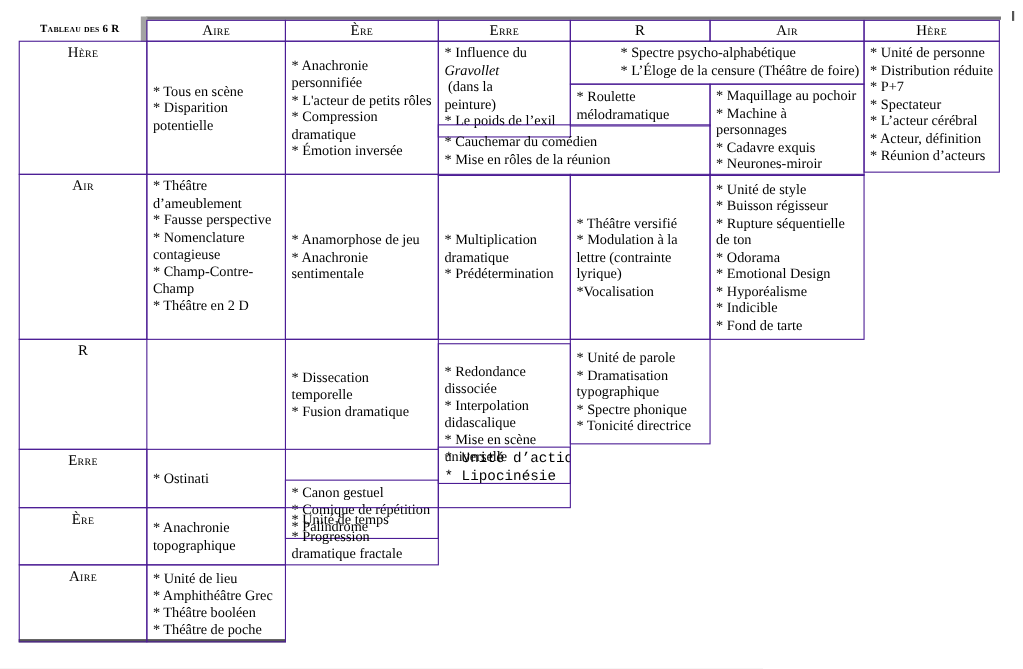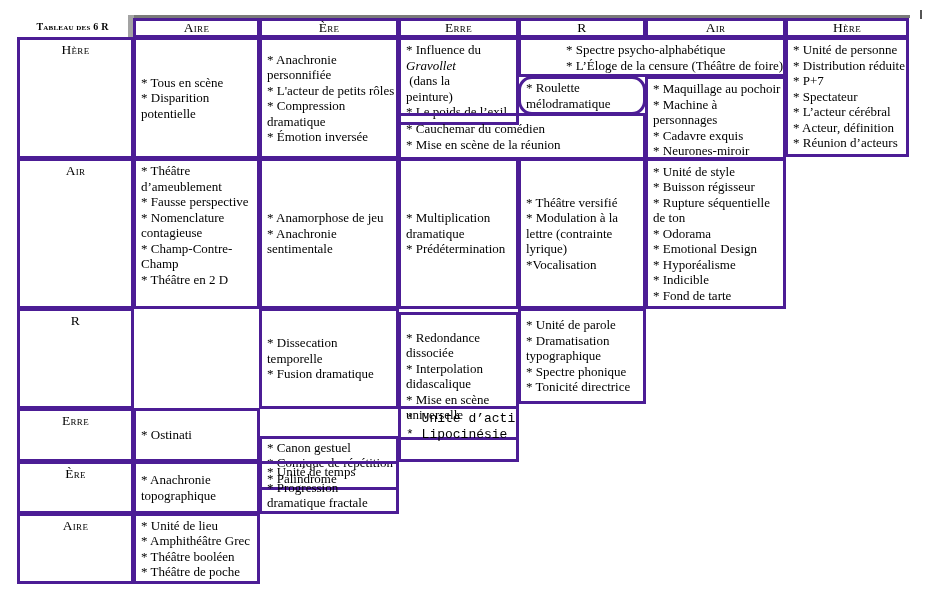--- a/index.html
+++ b/index.html
@@ -1,18 +1,18 @@
 <!DOCTYPE html>
 <html><head>
 <meta charset="utf-8">
 <style>
   html,body{margin:0;padding:0;background:#e8e8e8;}
   #page{position:relative;width:930px;height:608px;background:#ffffff;overflow:hidden;
         font-family:"Liberation Serif","DejaVu Serif",serif;color:#000;}
-  .cell{position:absolute;box-sizing:border-box;border:3px solid #4c1d95;
+  .cell{position:absolute;box-sizing:border-box;border:1px solid #4c1d95;
         font-size:13px;line-height:15.5px;white-space:pre;overflow:hidden;
         display:flex;flex-direction:column;justify-content:flex-start;
         padding:2px 1px 2px 5px;}
   .vcenter{justify-content:center;}
   .label{font-variant:small-caps;text-align:center;padding:2px 2px;font-size:13.5px;letter-spacing:.3px;}
   .header{font-variant:small-caps;text-align:center;justify-content:center;
           padding:0 2px;font-size:13.5px;letter-spacing:.3px;}
   .title-cell{border:none;border-right:6px solid #a3a3a3;font-weight:bold;
               font-variant:small-caps;text-align:center;justify-content:center;
               font-size:10px;letter-spacing:.2px;padding:0 2px;}
@@ -42,29 +42,29 @@
 potentielle</div>
   <div class="cell vcenter" style="left:259px;top:37px;width:140px;height:122px;">* Anachronie
 personnifiée
 * L'acteur de petits rôles
 * Compression
 dramatique
 * Émotion inversée</div>
   <div class="cell" style="left:398px;top:37px;width:121px;height:88px;">* Influence du<br><i>Gravollet</i> (dans la<br>peinture)<br>* Le poids de l’exil</div>
   <div class="cell" style="left:518px;top:37px;width:268px;height:40px;padding-left:45px;">* Spectre psycho-alphabétique
 * L’Éloge de la censure (Théâtre de foire)</div>
-  <div class="cell vcenter" style="left:518px;top:76px;width:128px;height:39px;border-radius:14px;">* Roulette
+  <div class="cell vcenter" style="left:518px;top:76px;width:128px;height:39px;">* Roulette
 mélodramatique</div>
   <div class="cell" style="left:645px;top:76px;width:141px;height:84px;">* Maquillage au pochoir
 * Machine à
 personnages
 * Cadavre exquis
 * Neurones-miroir</div>
   <div class="cell vcenter" style="left:398px;top:113px;width:248px;height:47px;">* Cauchemar du comédien
-* Mise en scène de la réunion</div>
+* Mise en rôles de la réunion</div>
   <div class="cell" style="left:785px;top:37px;width:124px;height:120px;">* Unité de personne
 * Distribution réduite
 * P+7
 * Spectateur
 * L’acteur cérébral
 * Acteur, définition
 * Réunion d’acteurs</div>
 
   <div class="cell label" style="left:17px;top:158px;width:117px;height:151px;">Air</div>
   <div class="cell" style="left:133px;top:158px;width:127px;height:151px;">* Théâtre

